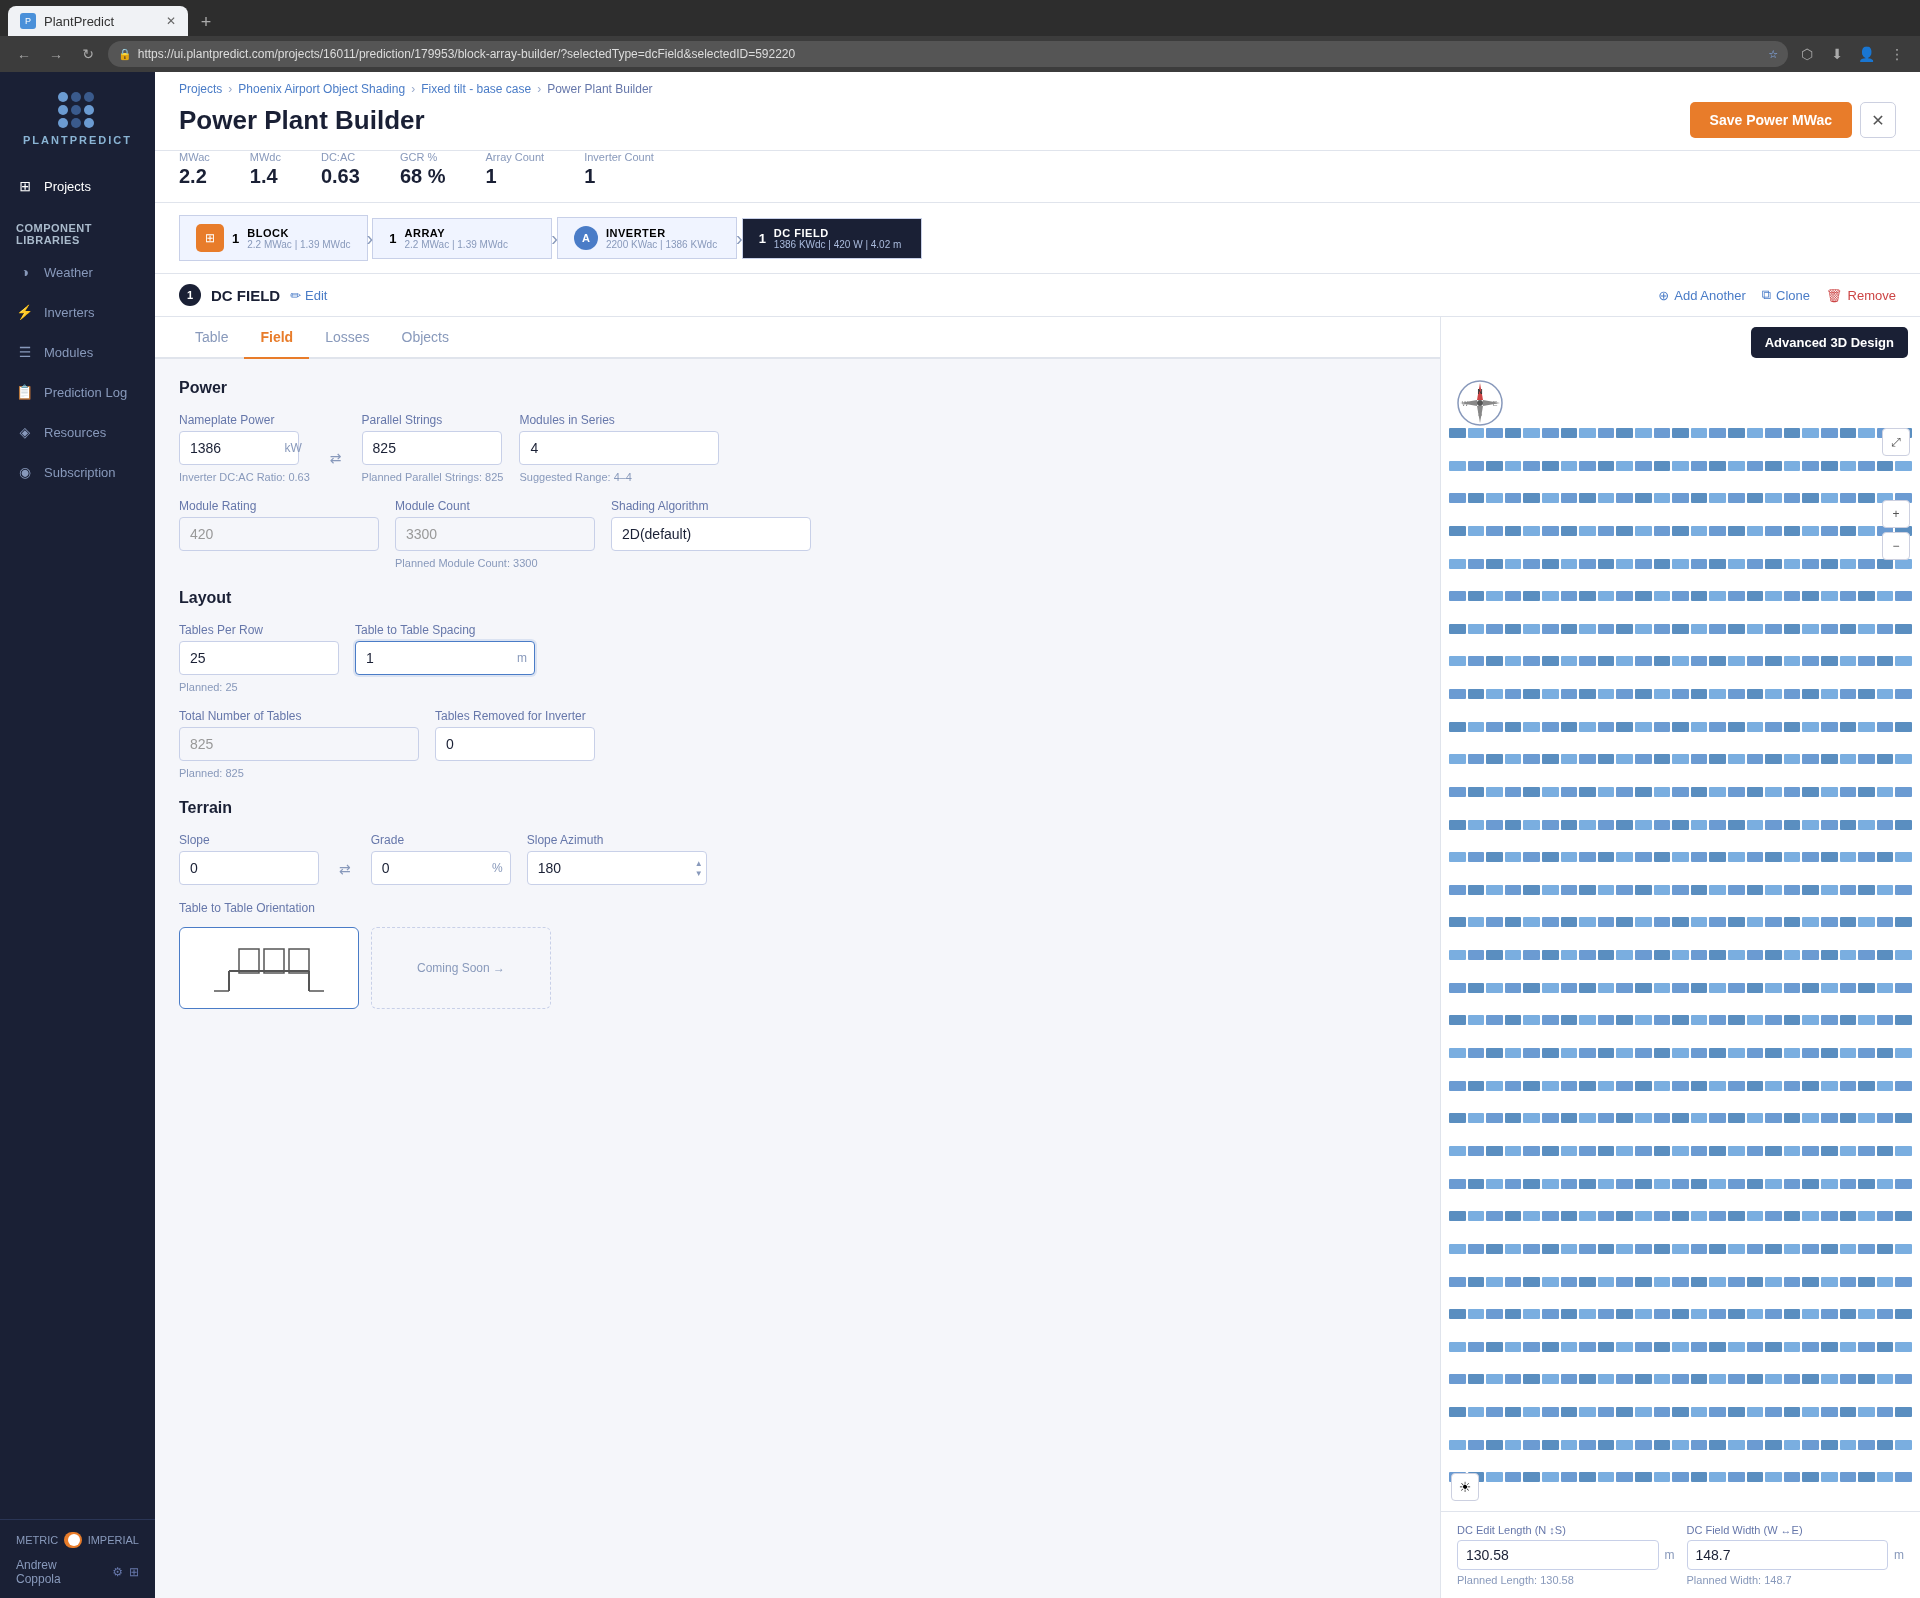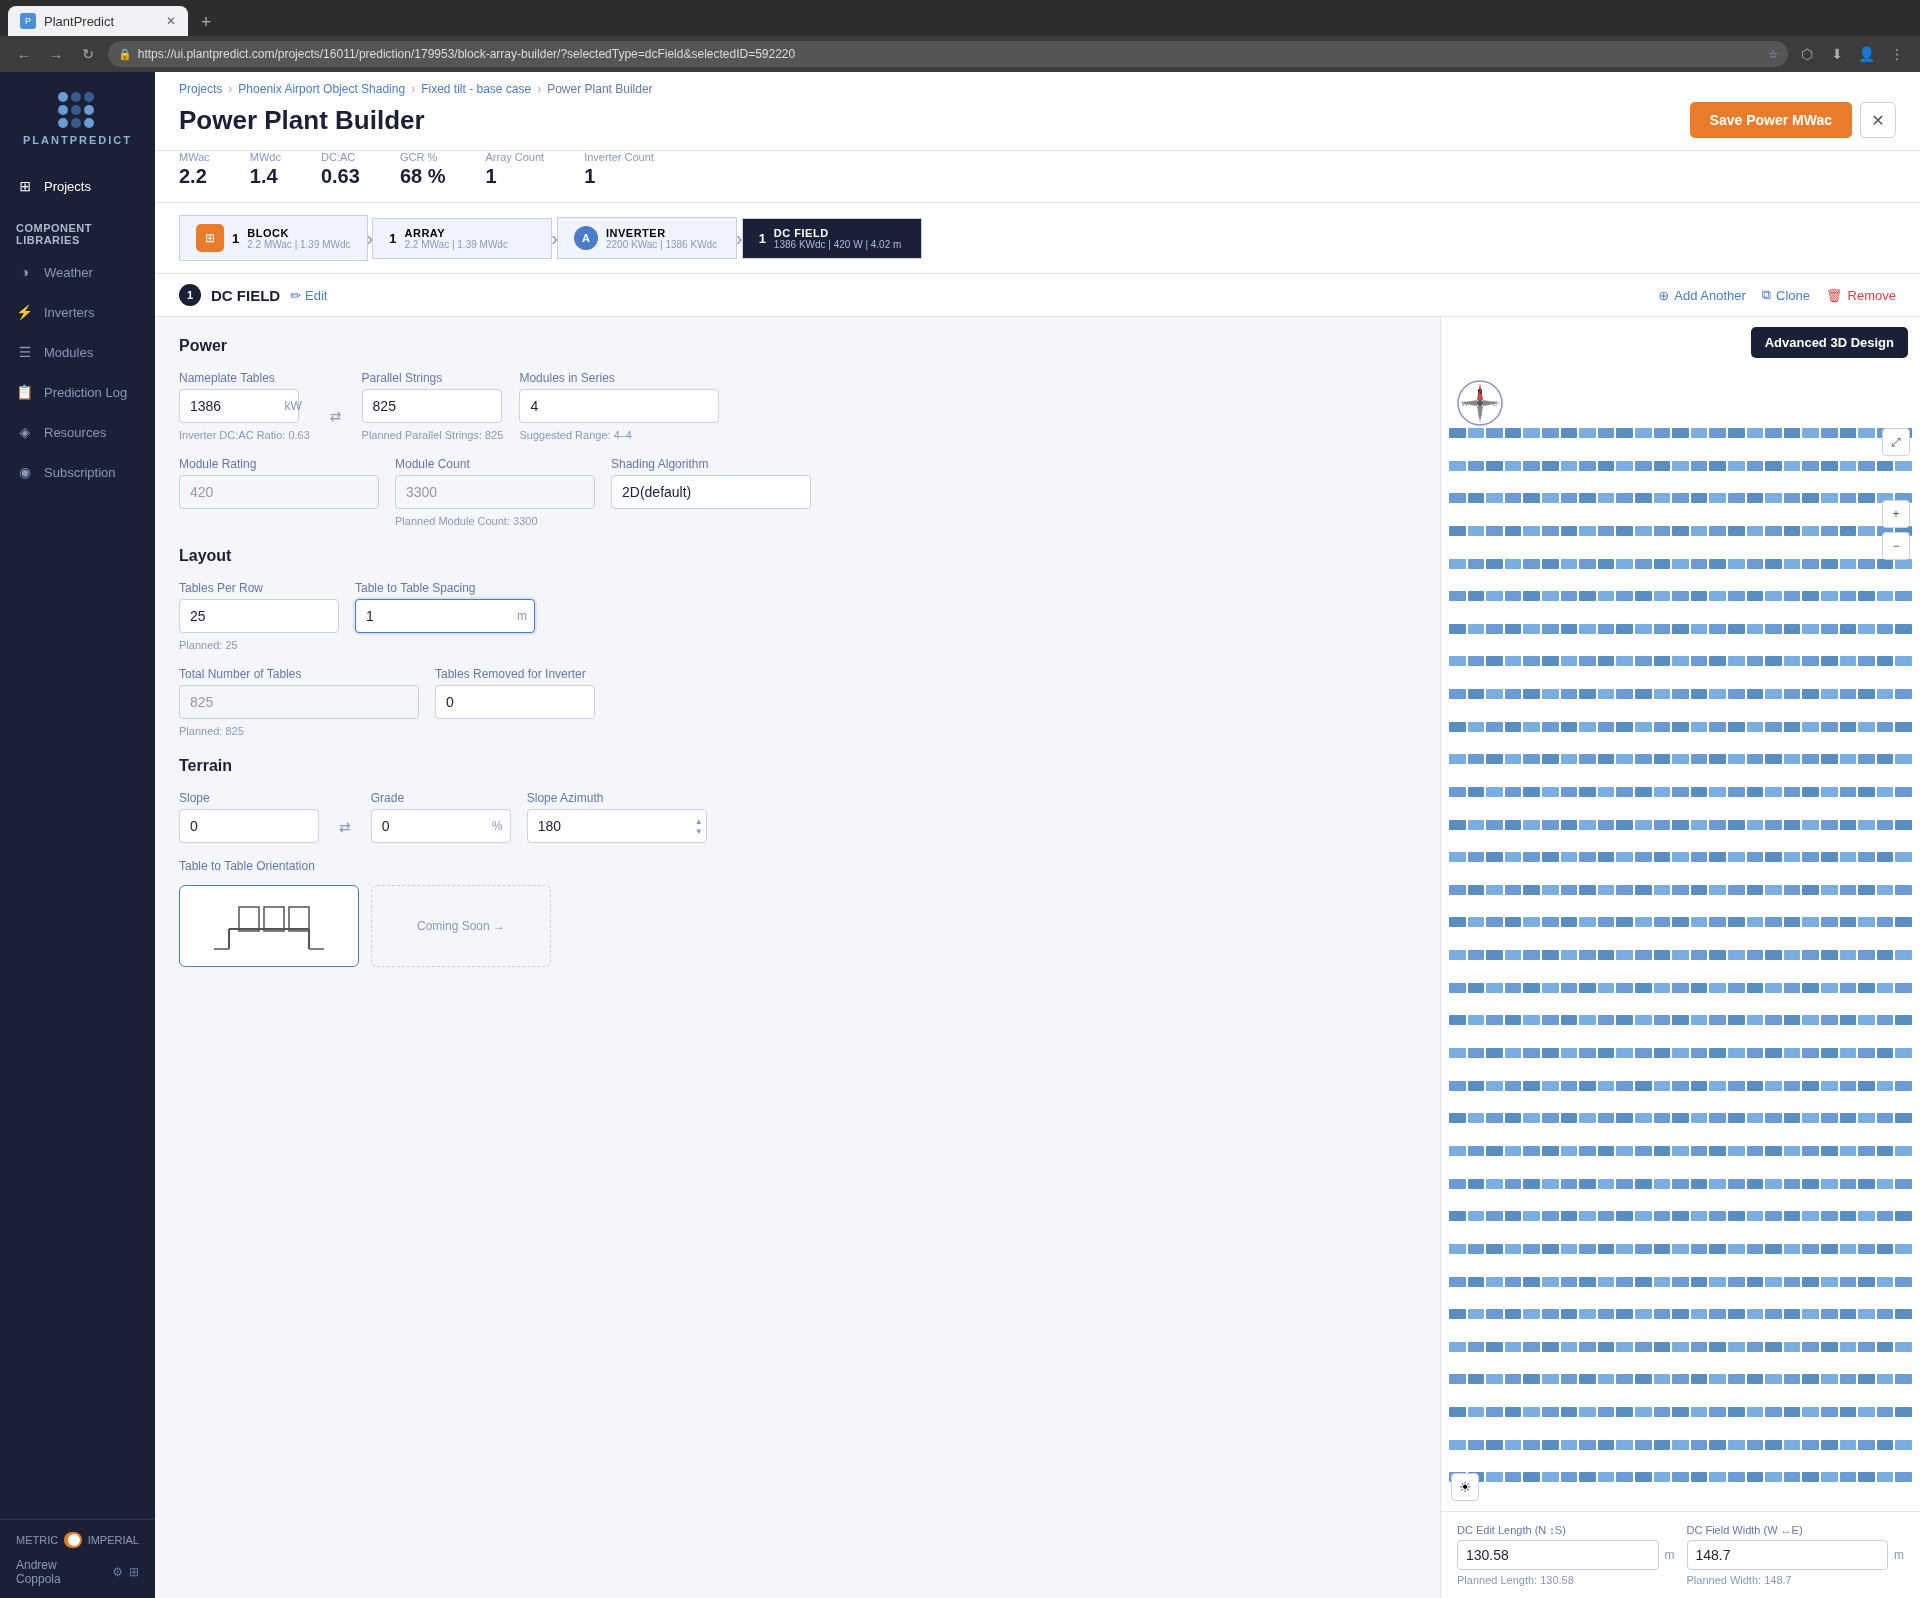--- a/index.html
+++ b/index.html
@@ -336,26 +336,32 @@
           <span>🗑</span>
           <span>Remove</span>
         </div>
       </div>
     </div>
 
     <div class="content-area">
 
       <div class="left-panel">
 
+        <div class="field-tabs">
+          <div class="field-tab">Table</div>
+          <div class="field-tab active">Field</div>
+          <div class="field-tab">Losses</div>
+          <div class="field-tab">Objects</div>
+        </div>
 
         <div class="section-title">Power</div>
 
         <div class="form-row">
           <div class="form-group">
-            <label class="form-label">Nameplate Tables</label>
+            <label class="form-label">Nameplate Power</label>
             <div class="form-input-wrap">
               <input class="form-input" type="text" style="width: 120px;" value="1386">
               <span class="form-input-unit">kW</span>
             </div>
             <span class="form-hint">Inverter DC:AC Ratio: 0.63</span>
           </div>
           <div class="swap-icon">⇄</div>
           <div class="form-group">
             <label class="form-label">Parallel Strings</label>
             <div class="form-input-wrap">

